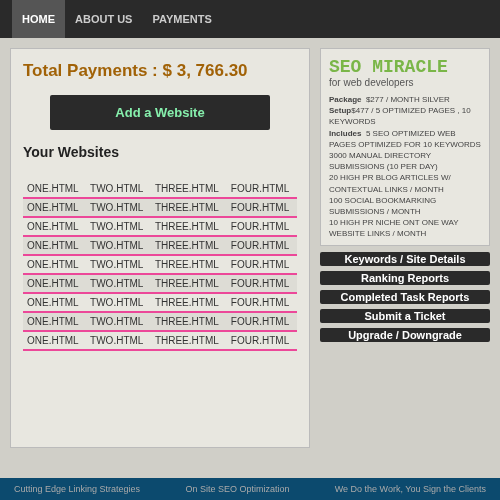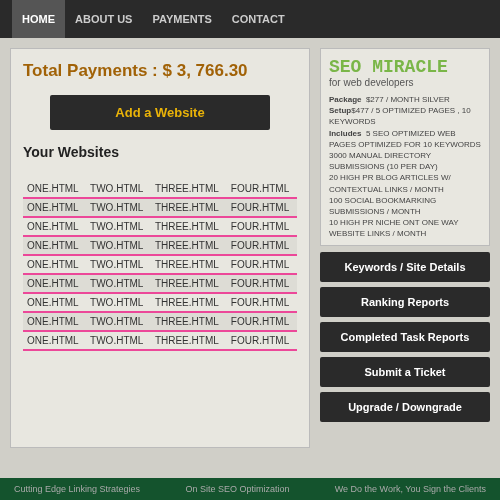--- a/index.html
+++ b/index.html
@@ -55,21 +55,21 @@
       font-weight: bold;
       margin-bottom: 14px;
       color: #a16207;
     }
 
     .add-website-btn {
       display: block;
       width: 80%;
       margin: 0 auto 14px auto;
       background: #2a2a2a;
-      color: #eab308;
+      color: #86efac;
       border: none;
       padding: 10px 0;
       font-size: 13px;
       font-weight: bold;
       cursor: pointer;
       text-align: center;
       border-radius: 2px;
     }
 
     .your-websites-label {
@@ -134,52 +134,51 @@
     .right-buttons {
       display: flex;
       flex-direction: column;
       gap: 5px;
     }
 
     .right-btn {
       background: #2a2a2a;
       color: #fff;
       border: none;
-      padding: 9px 6px;
+      padding: 1px 6px;
       font-size: 11px;
       font-weight: bold;
       cursor: pointer;
       text-align: center;
       border-radius: 2px;
       width: 100%;
     }
 
     
     footer {
-      background: #14532d;
+      background: #0c4a6e;
       color: #aaa;
       display: flex;
       justify-content: space-between;
       align-items: center;
       padding: 6px 14px;
       font-size: 9px;
       position: absolute;
       bottom: 0;
       left: 0;
       width: 500px;
     }
   </style>
 </head>
 <body>
 
 <nav>
   <a class="active">HOME</a>
   <a>ABOUT US</a>
   <a>PAYMENTS</a>
-  <a>CONTACT</a>
 </nav>
 
 <div class="main-content">
 
   <div class="left-panel">
     <div class="total-payments">Total Payments : $ 3, 766.30</div>
     <button class="add-website-btn">Add a Website</button>
     <div class="your-websites-label">Your Websites</div>
     <table class="websites-table">
       <tbody id="websites-tbody">

